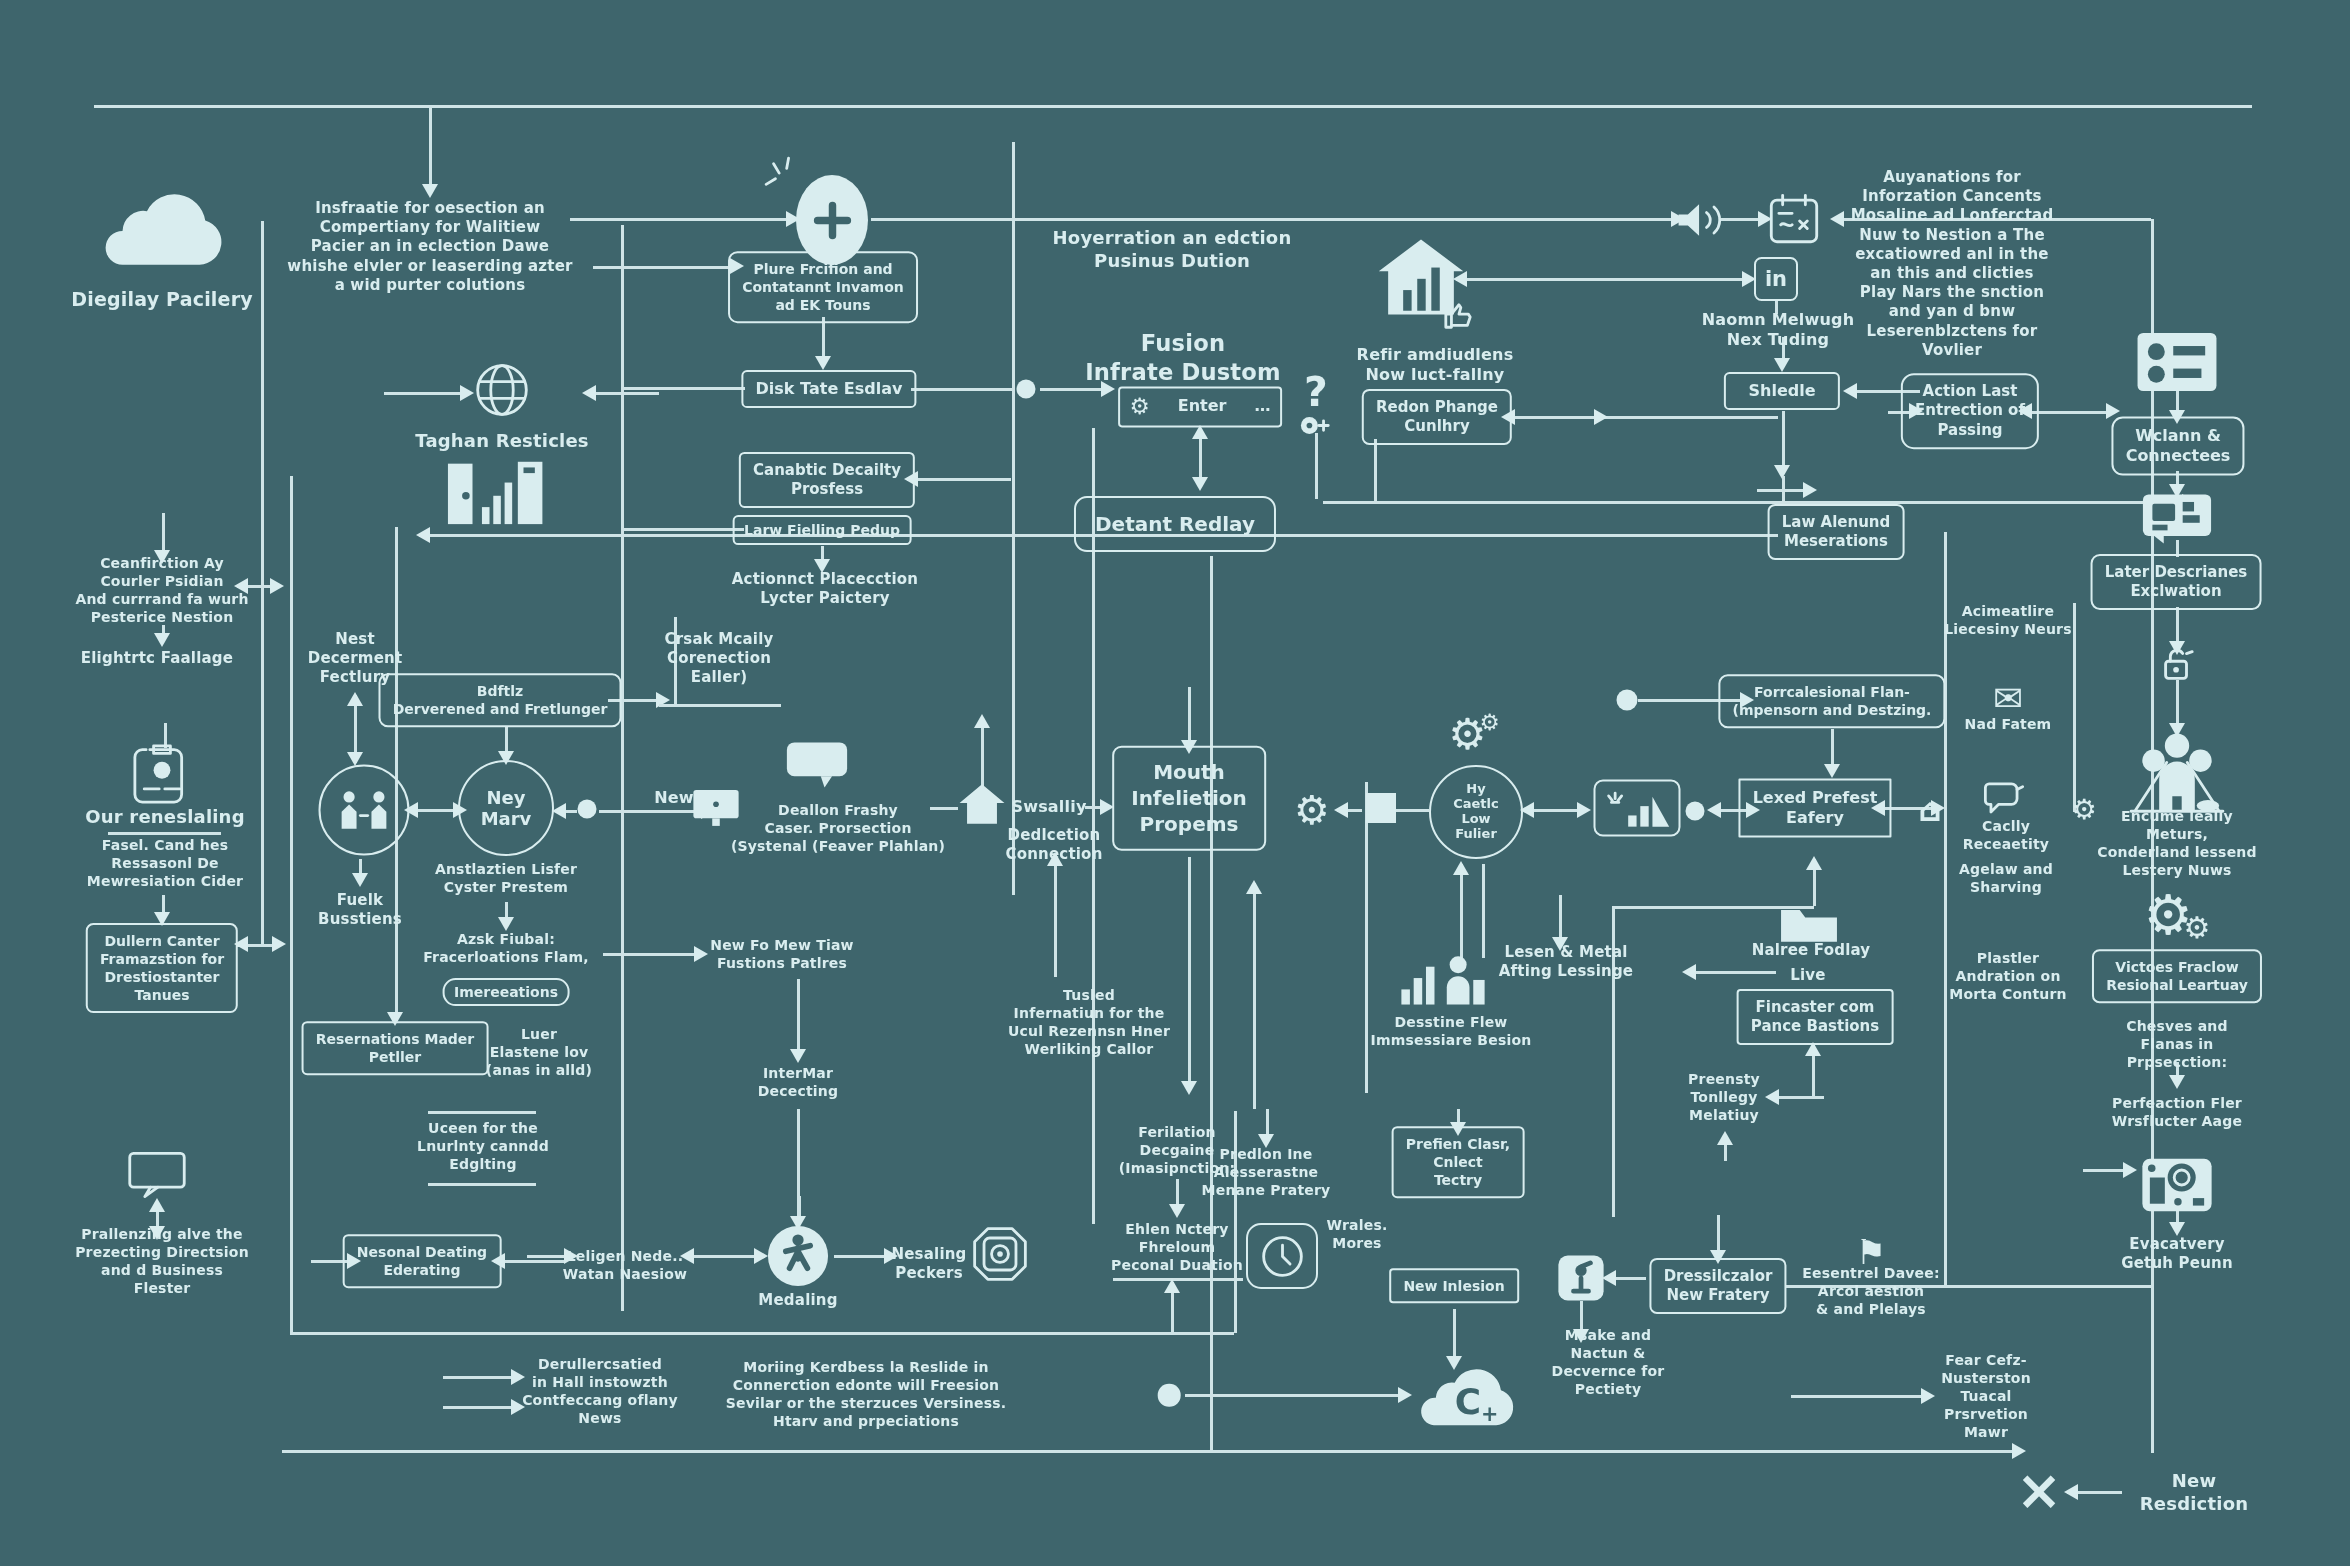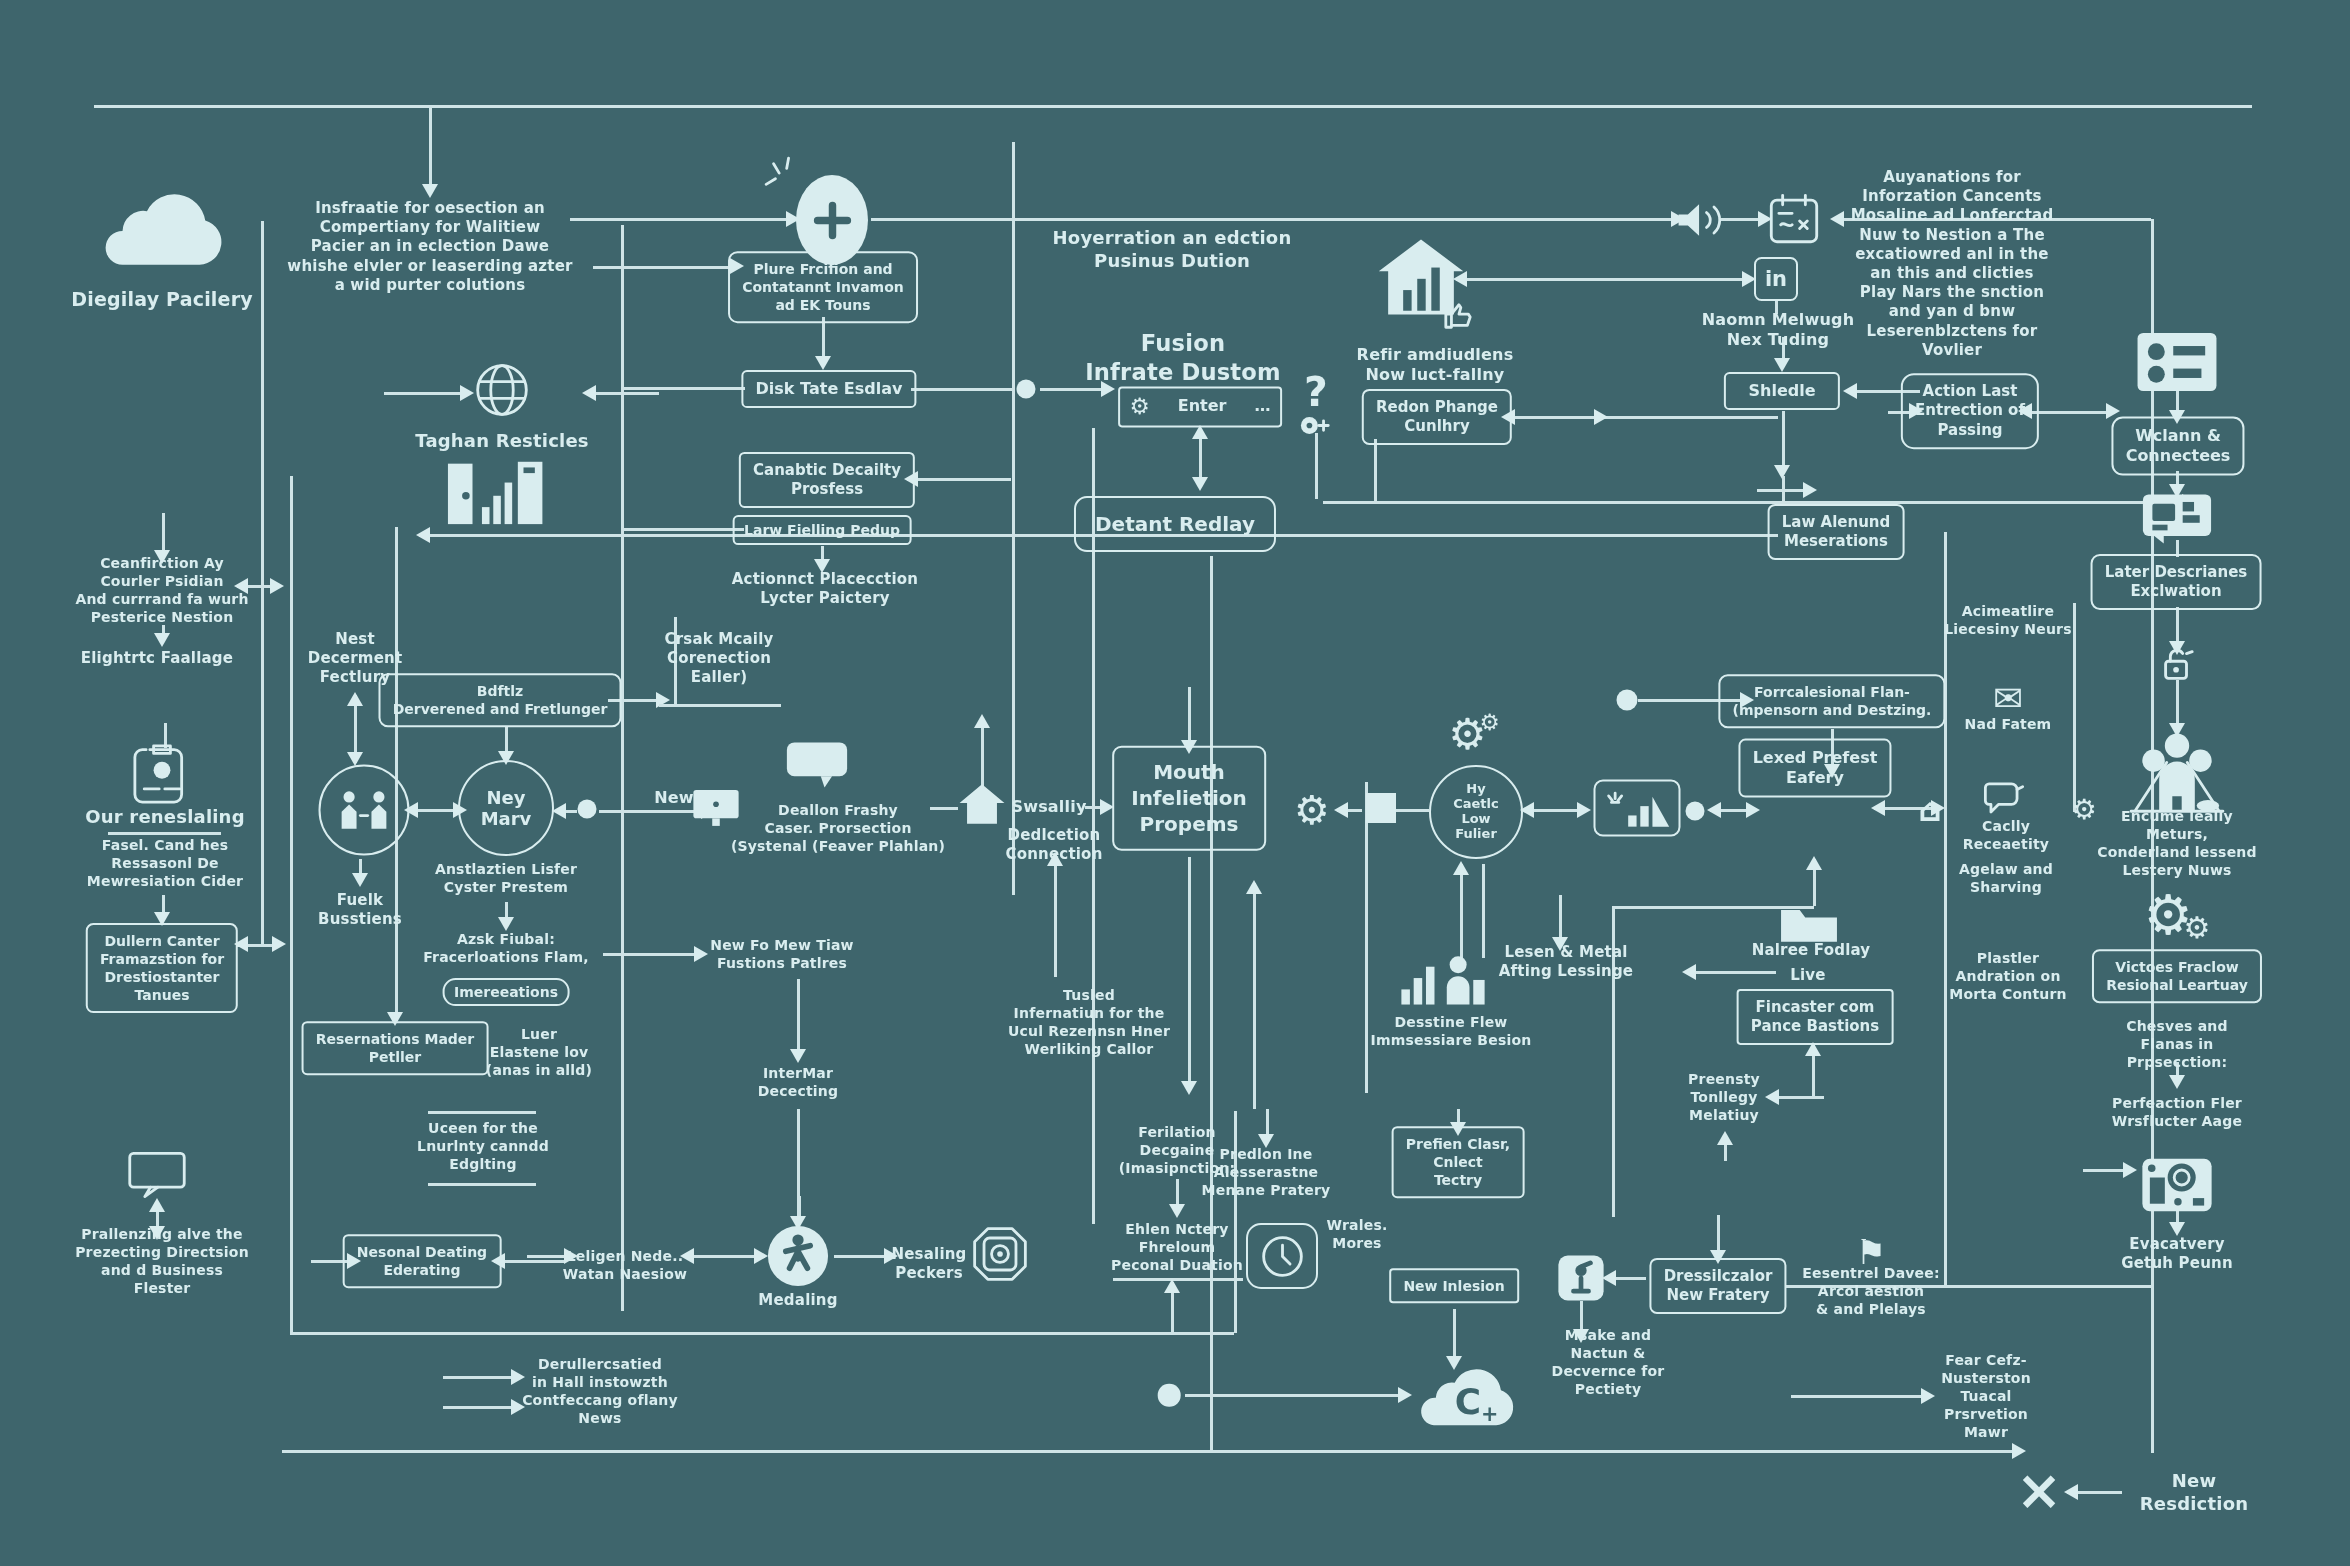--- a/index.html
+++ b/index.html
@@ -531,21 +531,21 @@
   <div class="bx" style="left:1189px;top:798px;font-size:20px;border-radius:9.4px;padding:11.3px 17px">Mouth
 Infelietion
 Propems</div>
   <div class="bx" style="left:1200px;top:407px;width:141px;height:26px;border-radius:3.8px;padding:5.6px 9.4px;display:flex;align-items:center;justify-content:space-between;white-space:nowrap">
     <span class="glyph" style="font-size:22.6px">⚙</span>
     <span style="font-size:16px;font-weight:700">Enter</span>
     <span style="font-size:16px;font-weight:700">…</span>
   </div>
   <div class="bx" style="left:1832px;top:701px;font-size:14px;border-radius:9.4px">Forrcalesional Flan-
 (mpensorn and Destzing.</div>
-  <div class="bx" style="left:1815px;top:768px;font-size:16px;border-radius:7px">Lexed Prefest
+  <div class="bx" style="left:1815px;top:808px;font-size:16px;border-radius:1px">Lexed Prefest
 Eafery</div>
   <div class="bx" style="left:1815px;top:1017px;font-size:15px;border-radius:3.8px">Fincaster com
 Pance Bastions</div>
   <div class="bx" style="left:1458px;top:1162px;font-size:14px;border-radius:5.6px">Prefien Clasr,
 Cnlect
 Tectry</div>
   <div class="bx" style="left:1718px;top:1286px;font-size:15px;border-radius:7.5px">Dressilczalor
 New Fratery</div>
   <div class="bx" style="left:1454px;top:1286px;font-size:14px;border-radius:3.8px">New Inlesion</div>
   <div class="bx" style="left:2177px;top:976px;font-size:14px;border-radius:7.5px">Victoes Fraclow
@@ -621,20 +621,24 @@
 Edglting</div>
   <div class="t" style="left:625px;top:1266px;font-size:14px">Leligen Nede..
 Watan Naesiow</div>
   <div class="t" style="left:798px;top:1301px;font-size:15px">Medaling</div>
   <div class="t" style="left:929px;top:1264px;font-size:15px">Nesaling
 Peckers</div>
   <div class="t" style="left:600px;top:1392px;font-size:14px">Derullercsatied
 in Hall instowzth
 Contfeccang oflany
 News</div>
+  <div class="t" style="left:866px;top:1395px;font-size:14px">Moriing Kerdbess la Reslide in
+Connerction edonte will Freesion
+Sevilar or the sterzuces Versiness.
+Htarv and prpeciations</div>
   <div class="t" style="left:674px;top:798px;font-size:16px">New</div>
   <div class="t" style="left:838px;top:829px;font-size:14px">Deallon Frashy
 Caser. Prorsection
 (Systenal (Feaver Plahlan)</div>
   <div class="t" style="left:782px;top:955px;font-size:14px">New Fo Mew Tiaw
 Fustions Patlres</div>
   <div class="t" style="left:798px;top:1083px;font-size:14px">InterMar
 Dececting</div>
   <div class="t" style="left:1049px;top:807px;font-size:16px">Swsalliy</div>
   <div class="t" style="left:1054px;top:845px;font-size:15px">Dedlcetion

